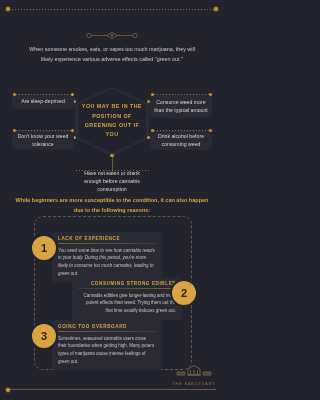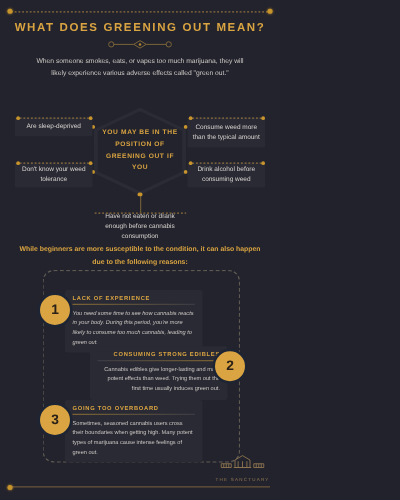--- a/index.html
+++ b/index.html
@@ -83,21 +83,20 @@
 </style>
 </head>
 <body>
 
 <div class="page">
 
   <div class="rail top"></div>
   <div class="rail-dot" style="left:6px;top:7px;"></div>
   <div class="rail-dot" style="right:6px;top:7px;"></div>
 
-  <div class="title">WHAT DOES GREENING OUT MEAN?</div>
   <div class="orn">
     <svg width="62" height="9" viewBox="0 0 62 9">
       <path d="M31 1.5 L36 4.5 L31 7.5 L26 4.5 Z" fill="none" stroke="#9a7a3e" stroke-width=".7"></path>
       <path d="M26 4.5 H10 M36 4.5 H52" stroke="#9a7a3e" stroke-width=".7"></path>
       <circle cx="8" cy="4.5" r="2.1" fill="none" stroke="#9a7a3e" stroke-width=".7"></circle>
       <circle cx="54" cy="4.5" r="2.1" fill="none" stroke="#9a7a3e" stroke-width=".7"></circle>
       <circle cx="31" cy="4.5" r="1" fill="#c8952c"></circle>
     </svg>
   </div>
   <div class="intro">When someone smokes, eats, or vapes too much marijuana, they will likely experience various adverse effects called "green out."</div>

